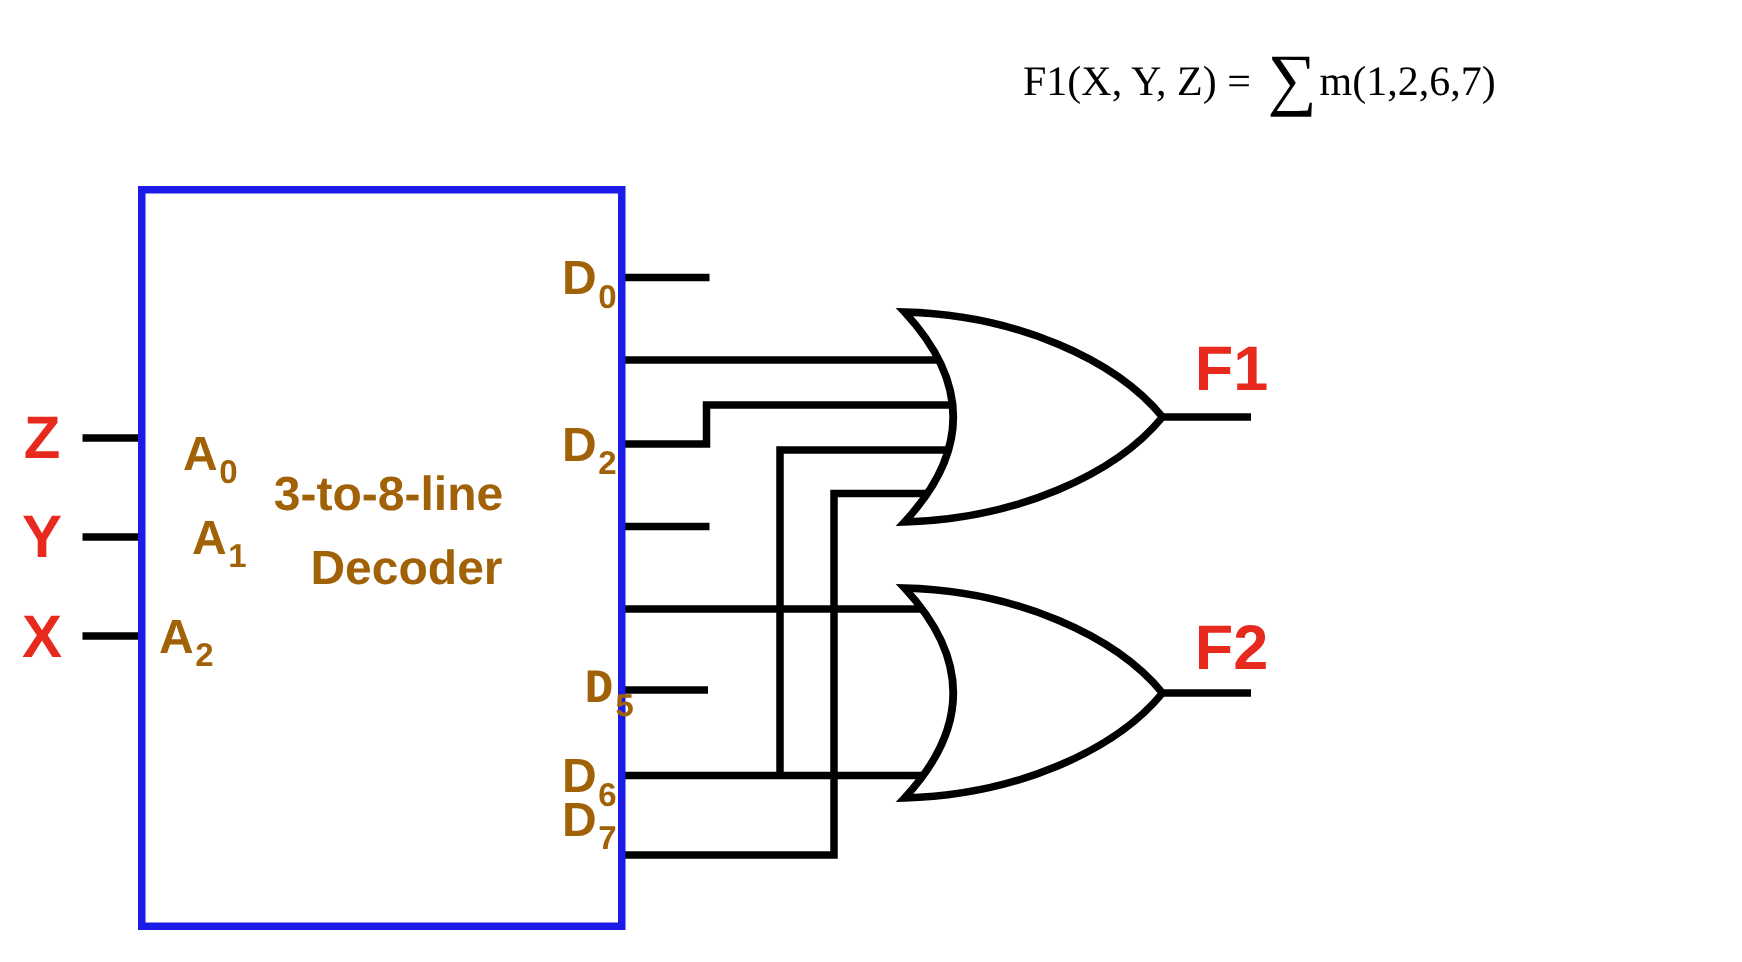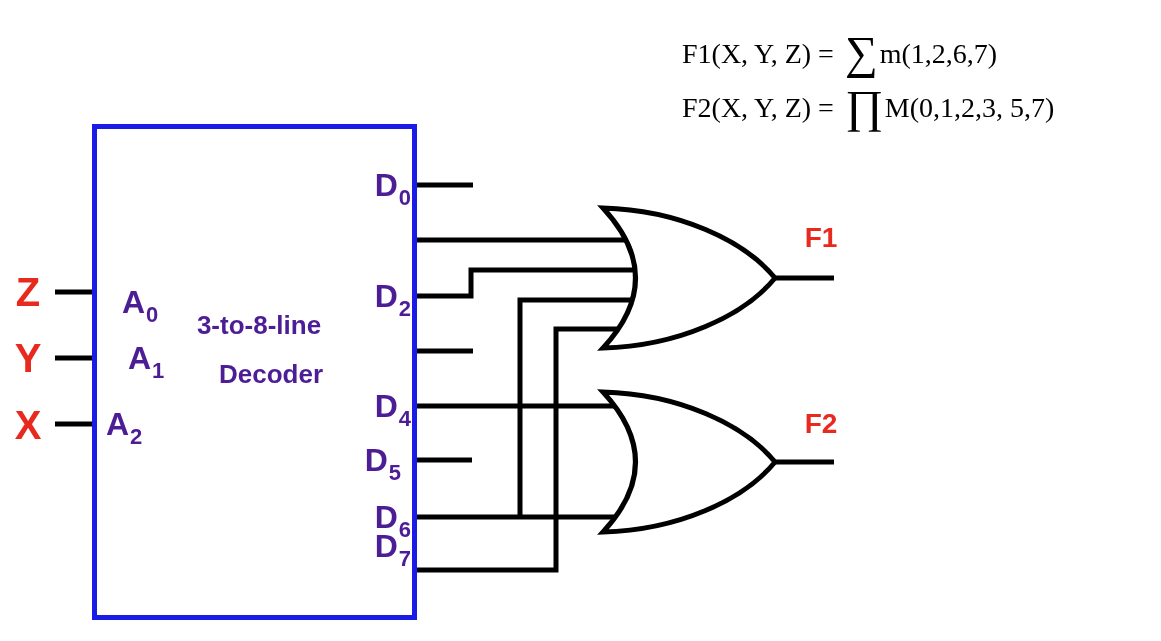--- a/index.html
+++ b/index.html
@@ -5,27 +5,27 @@
   html,body{margin:0;padding:0;background:#fff;}
   .stage{
     position:relative;width:1161px;height:641px;overflow:hidden;
     background:var(--background,#fff);
     font-family:"Liberation Sans",sans-serif;
   }
   .stage svg{position:absolute;left:0;top:0;}
   .wire{stroke:var(--wire-black,#000);stroke-width:5;fill:none;}
   .gate{stroke:var(--wire-black,#000);stroke-width:5;fill:#fff;stroke-linejoin:miter;}
   .dbox{stroke:var(--box-blue,#1b1be8);stroke-width:5;fill:#fff;}
-  .label{position:absolute;font-weight:bold;color:#4c1d95;white-space:nowrap;line-height:1.15;}
+  .label{position:absolute;font-weight:bold;color:#a16207;white-space:nowrap;line-height:1.15;}
   .sig{color:var(--signal-red,#e8291e);font-size:40px;text-align:center;}
-  .flabel{color:var(--signal-red,#e8291e);font-size:28px;text-align:center;}
+  .flabel{color:var(--signal-red,#e8291e);font-size:42px;text-align:center;}
   .pin{font-size:32px;}
   .pin .ss{font-size:22px;vertical-align:-9px;margin-left:1px;}
   .pins-right{text-align:right;}
-  .title{font-size:26px;text-align:center;}
+  .title{font-size:32px;text-align:center;}
   .eq{
     position:absolute;color:#000;white-space:nowrap;
     font-family:"Liberation Serif","DejaVu Serif",serif;
     font-size:28px;
   }
   .eq .op{font-size:46px;vertical-align:-5px;margin:0 2px 0 4px;}
 </style>
 </head>
 <body>
 
@@ -52,38 +52,34 @@
     <path class="gate" d="M 603 208 C 678 210 744 240 775 278 C 744 316 678 346 603 348 Q 668 278 603 208 Z"></path>
     <path class="gate" d="M 603 392 C 678 394 744 424 775 462 C 744 500 678 530 603 532 Q 668 462 603 392 Z"></path>
 
     <path class="wire" d="M 772 278 H 834"></path>
     <path class="wire" d="M 772 462 H 834"></path>
   </svg>
 
   <div class="eq" style="left:682px;top:26px;">
     <span>F1(X, Y, Z) = </span><span class="op">∑</span><span>m(1,2,6,7)</span>
   </div>
-  <div class="eq" style="left:682px;top:80px;">
-    <span>F2(X, Y, Z) = </span><span class="op">∏</span><span>M(0,1,2,3, 5,7)</span>
-  </div>
 
   <div class="label sig" style="left:6px;top:269px;width:44px;">Z</div>
   <div class="label sig" style="left:6px;top:335px;width:44px;">Y</div>
   <div class="label sig" style="left:6px;top:402px;width:44px;">X</div>
 
   <div class="label pin" style="left:106px;top:284px;margin-left:16px;"><span>A</span><span class="ss">0</span></div>
   <div class="label pin" style="left:106px;top:340px;margin-left:22px;"><span>A</span><span class="ss">1</span></div>
   <div class="label pin" style="left:106px;top:406px;text-align:center;"><span>A</span><span class="ss">2</span></div>
 
   <div class="label title" style="left:146px;top:311px;width:226px;">3-to-8-line</div>
   <div class="label title" style="left:158px;top:360px;width:226px;">Decoder</div>
 
   <div class="label pin pins-right" style="left:341px;top:167px;width:70px;"><span>D</span><span class="ss">0</span></div>
   <div class="label pin pins-right" style="left:341px;top:278px;width:70px;"><span>D</span><span class="ss">2</span></div>
-  <div class="label pin pins-right" style="left:341px;top:388px;width:70px;"><span>D</span><span class="ss">4</span></div>
-  <div class="label pin pins-right" style="left:331px;top:442px;width:70px;"><span>D</span><span class="ss">5</span></div>
+  <div class="label pin pins-right" style="left:353px;top:442px;width:70px;font-family:Liberation Mono, monospace;"><span>D</span><span class="ss">5</span></div>
   <div class="label pin pins-right" style="left:341px;top:499px;width:70px;text-align:right;"><span>D</span><span class="ss">6</span></div>
   <div class="label pin pins-right" style="left:341px;top:528px;width:70px;"><span>D</span><span class="ss">7</span></div>
 
   <div class="label flabel" style="left:792px;top:222px;width:58px;">F1</div>
   <div class="label flabel" style="left:792px;top:408px;width:58px;">F2</div>
 
 </div>
 
 </body></html>

